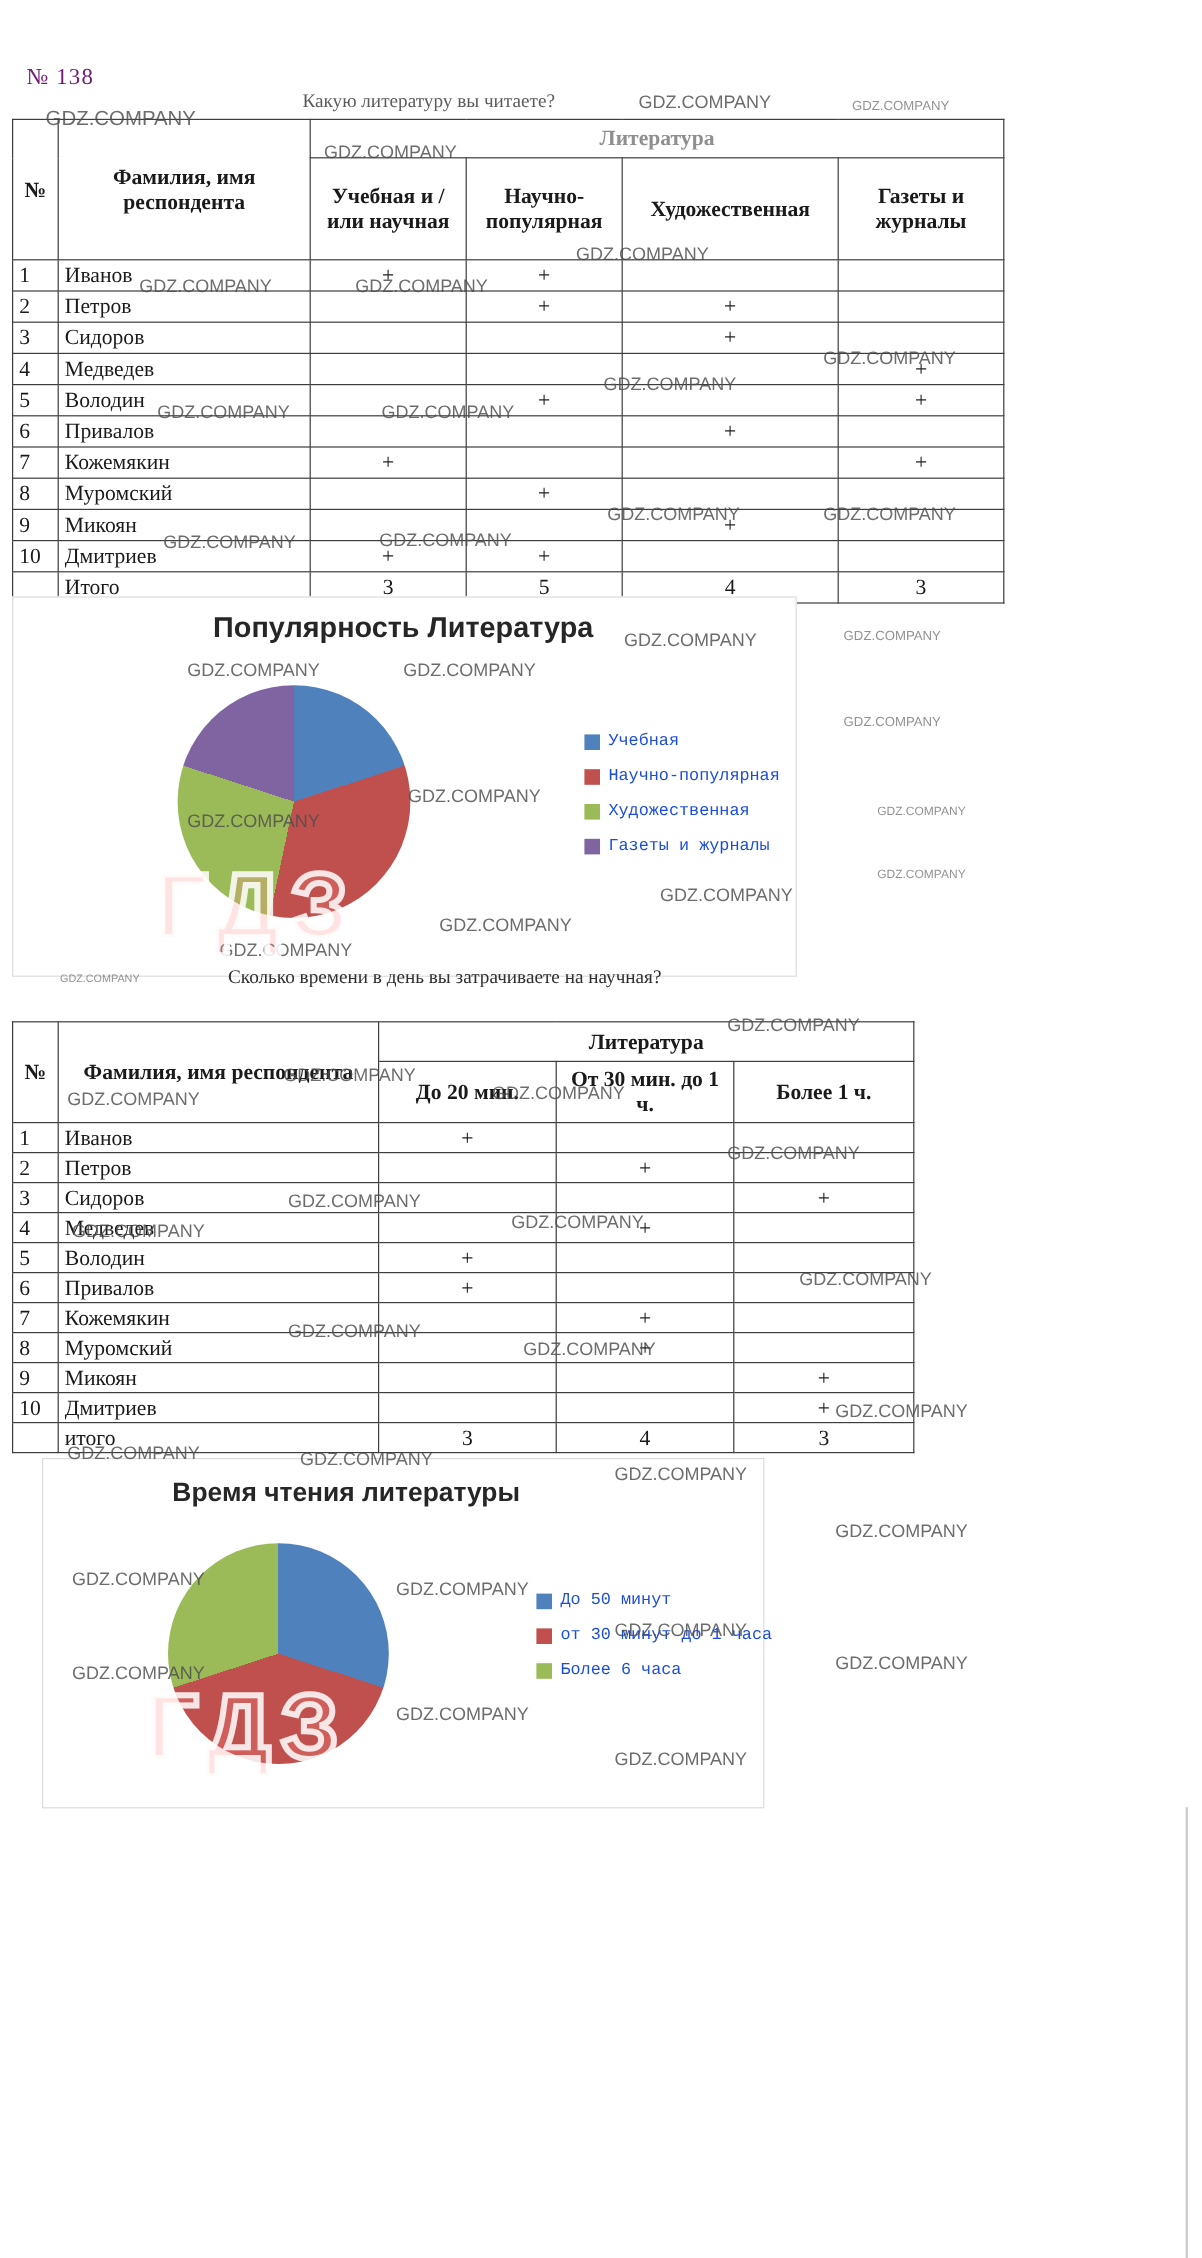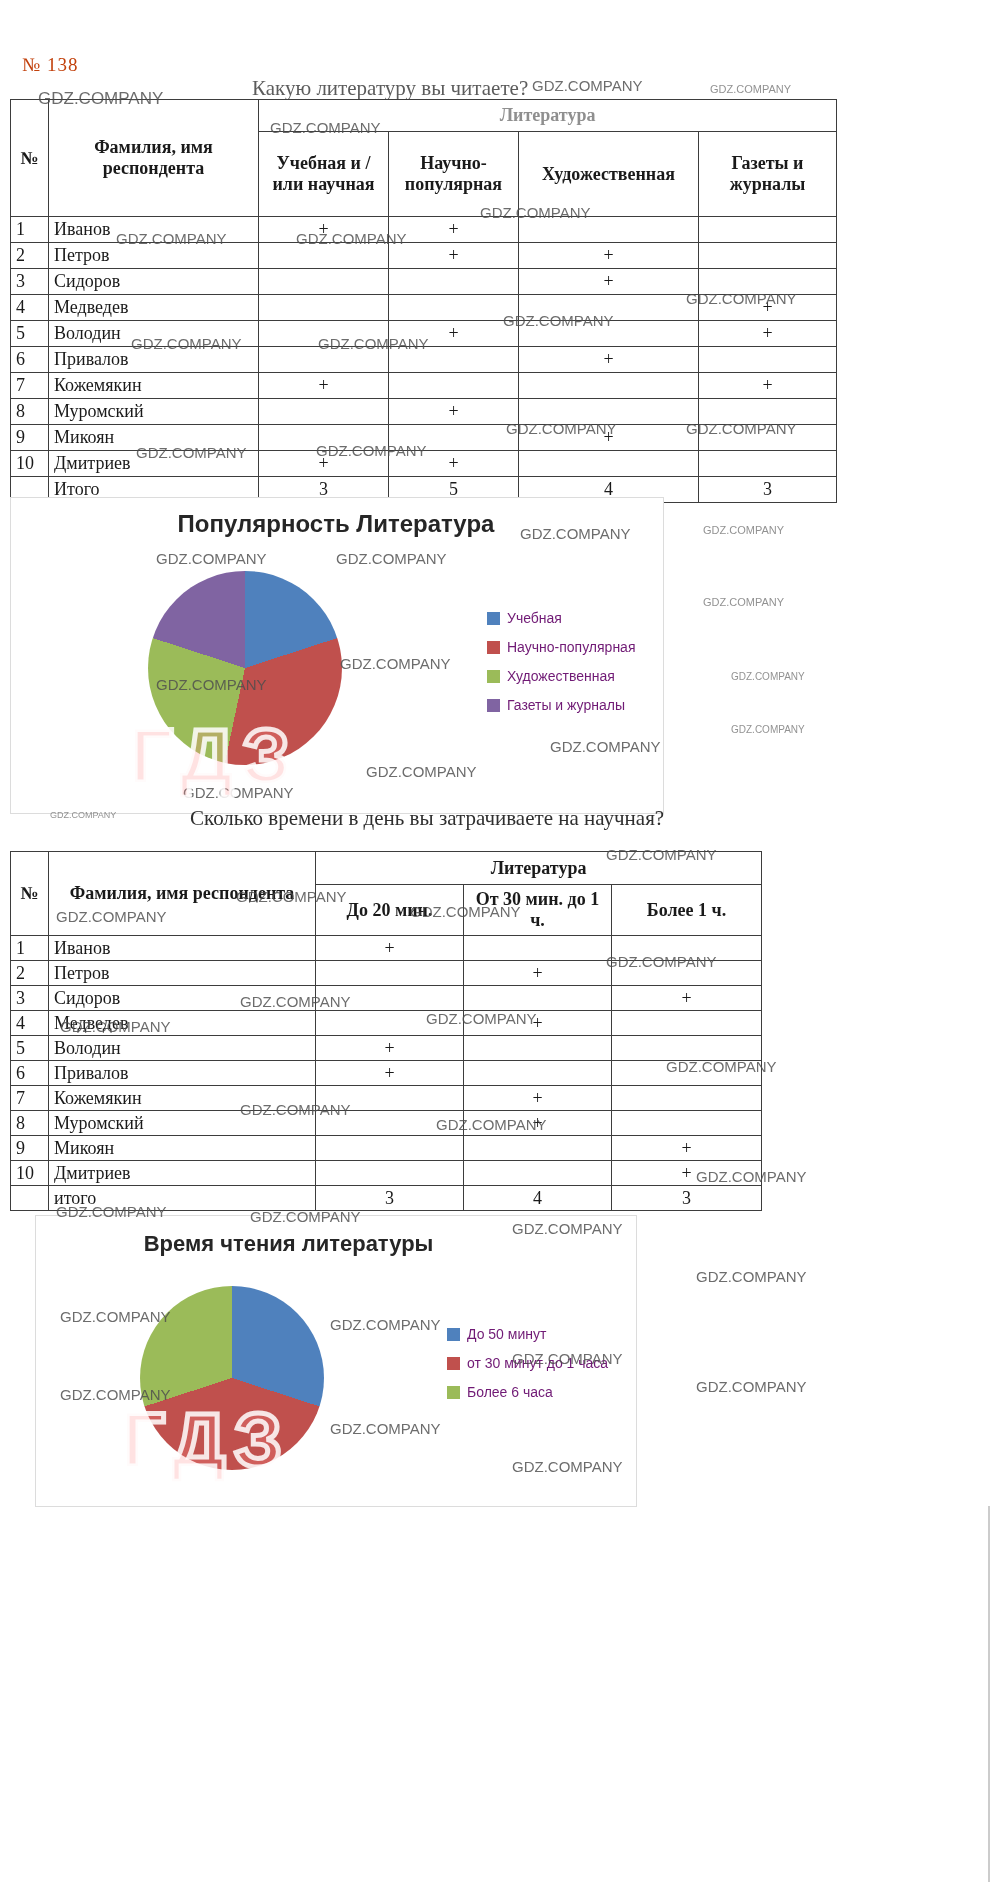--- a/index.html
+++ b/index.html
@@ -10,22 +10,22 @@
   .wm-layer{position:absolute;inset:0;z-index:6;pointer-events:none;}
   .wm{position:absolute;font-family:"Liberation Sans",sans-serif;color:#4d4d4d;
       opacity:.82;white-space:nowrap;line-height:1;}
   .big-wm{position:absolute;z-index:7;font-family:"Liberation Sans",sans-serif;
       font-weight:bold;font-size:76px;letter-spacing:8px;
       color:rgba(255,140,140,0.25);-webkit-text-stroke:5px rgba(255,255,255,0.85);
       pointer-events:none;}
   .big-wm-1{left:130px;top:712px;}
   .big-wm-2{left:122px;top:1396px;}
 
-  .num-label{position:absolute;left:22px;top:54px;font-size:19px;letter-spacing:1px;color:#c2410c;}
-  .title{position:absolute;font-size:21px;white-space:nowrap;}
+  .num-label{position:absolute;left:22px;top:54px;font-size:19px;letter-spacing:1px;color:#701a75;}
+  .title{position:absolute;font-size:16px;white-space:nowrap;}
   .title-1{left:252px;top:76px;color:#5c5c5c;}
   .title-2{left:190px;top:806px;color:#2f2f2f;}
 
   
   .tbl{position:absolute;border-collapse:collapse;table-layout:fixed;background:transparent;}
   .tbl th,.tbl td{border:1px solid #3d3d3d;overflow:hidden;}
   .tbl th{font-weight:bold;font-size:18px;text-align:center;padding:2px 3px;vertical-align:middle;}
   .tbl td{font-size:18px;padding:0 5px;vertical-align:middle;}
   .tbl-1{left:10px;top:99px;width:826px;}
   .tbl-2{left:10px;top:851px;width:751px;}
@@ -43,21 +43,21 @@
   .chart-box{position:absolute;border:1px solid #dcdcdc;background:#fff;}
   .chart-box-1{left:10px;top:497px;width:652px;height:315px;}
   .chart-box-2{left:35px;top:1215px;width:600px;height:290px;}
   .chart-title{position:absolute;text-align:center;font-family:"Liberation Sans",sans-serif;
       font-weight:bold;color:#262626;z-index:1;}
   .chart-title-1{left:10px;top:510px;width:652px;font-size:24px;}
   .chart-title-2{left:35px;top:1231px;width:507px;font-size:22px;}
   .pie{position:absolute;border-radius:50%;z-index:1;}
   .pie-1{left:148px;top:571px;width:194px;height:194px;}
   .pie-2{left:140px;top:1286px;width:184px;height:184px;}
-  .legend{position:absolute;font-family:Liberation Sans, sans-serif;font-size:14px;color:#701a75;z-index:1;}
+  .legend{position:absolute;font-family:Liberation Mono, monospace;font-size:14px;color:#1d4ed8;z-index:1;}
   .legend-1{left:487px;top:610px;}
   .legend-2{left:447px;top:1326px;}
   .legend-item{display:flex;align-items:center;margin-bottom:13px;}
   .legend-swatch{width:13px;height:13px;margin-right:7px;flex:none;}
 
   .edge-line{position:absolute;left:988px;top:1506px;width:2px;height:376px;background:#ccc;}
 </style>
 </head>
 <body>
 

